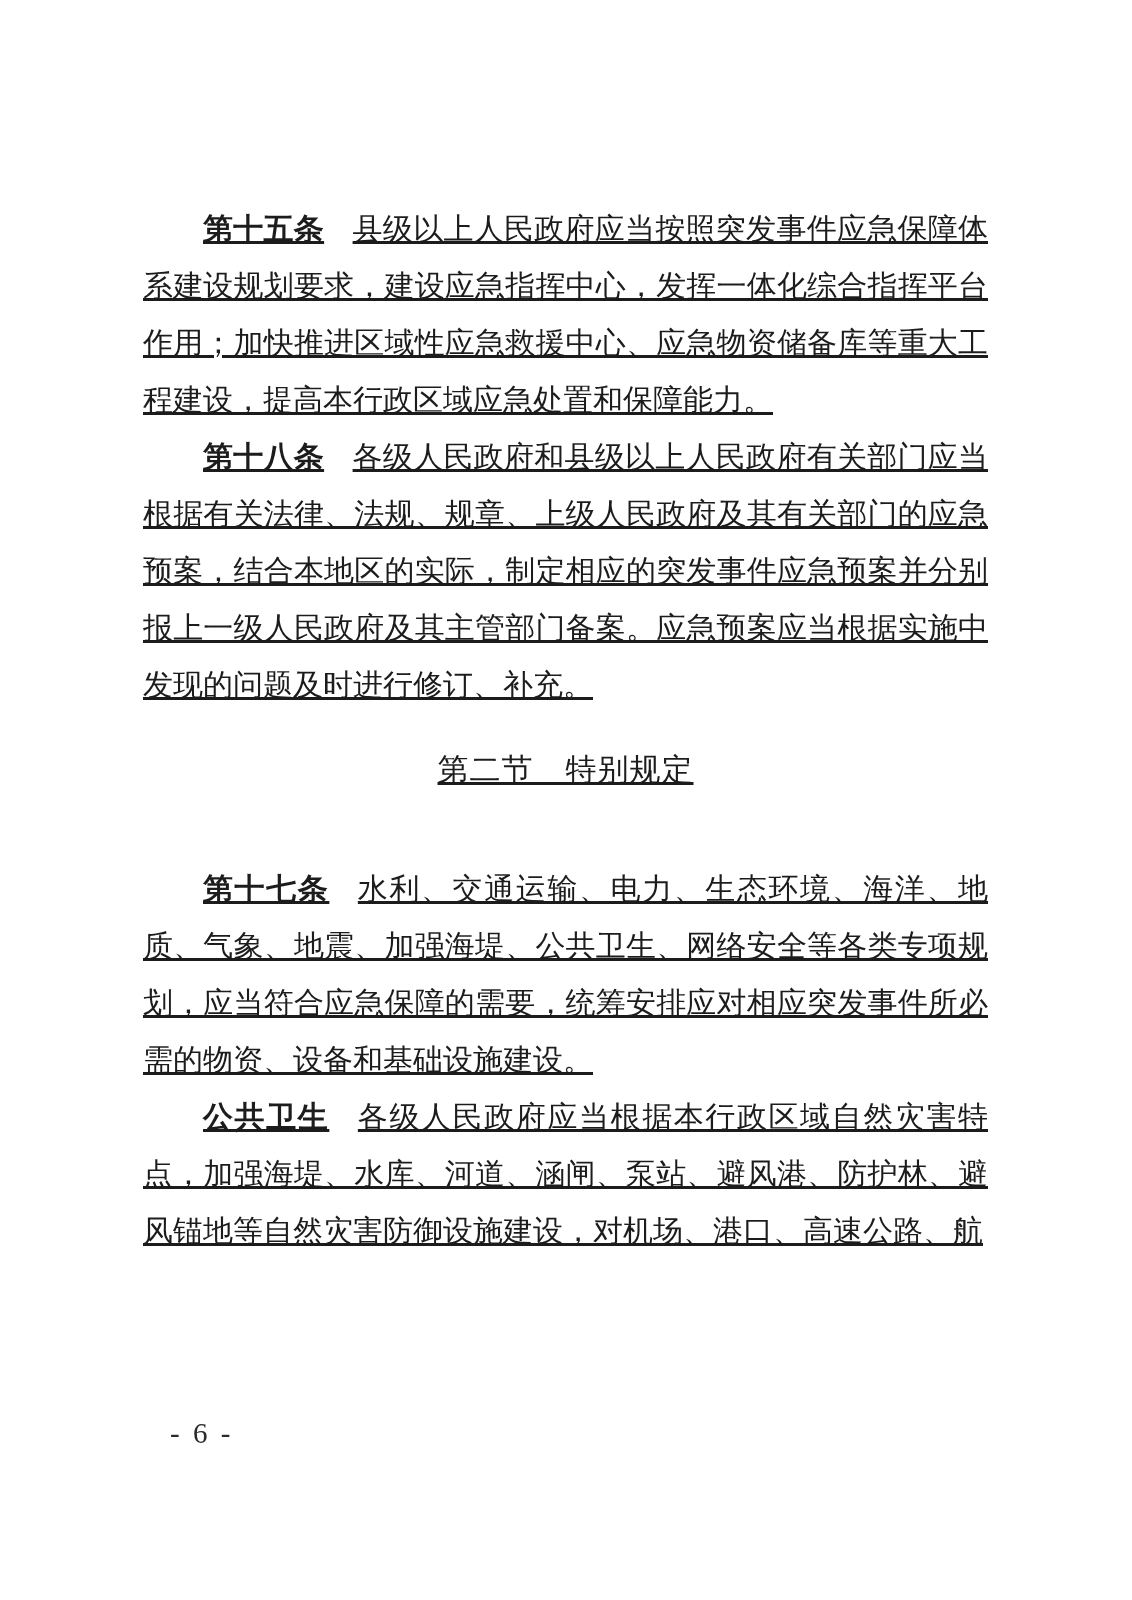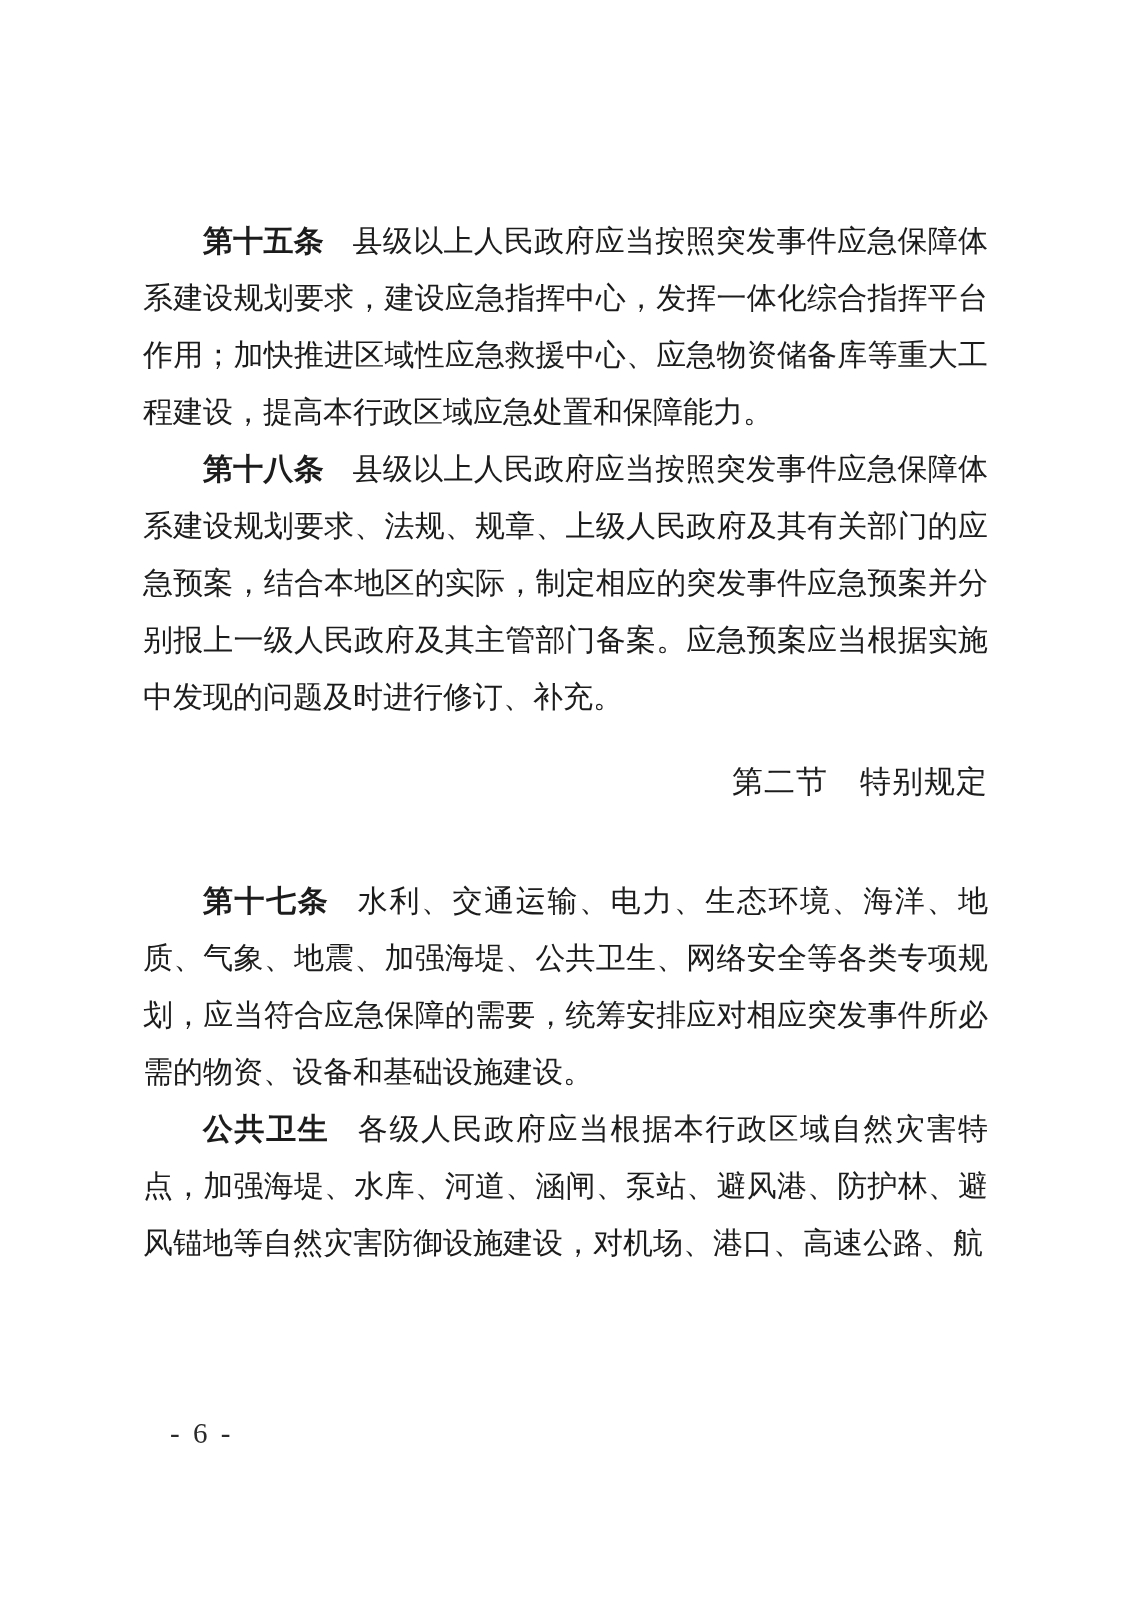--- a/index.html
+++ b/index.html
@@ -12,45 +12,46 @@
     width: 1132px;
     height: 1600px;
     background: #ffffff;
     overflow: hidden;
     font-family: "Liberation Serif", "DejaVu Serif", serif;
     color: #1c1c1c;
   }
   .body-text {
     position: absolute;
     left: 143px;
-    top: 212px;
+    top: 200px;
     width: 845px;
     font-size: 30px;
     line-height: 57px;
     text-align: justify;
     text-justify: inter-character;
+    text-decoration: underline;
   }
   .body-text p {
     margin: 0;
     text-indent: 2em;
   }
   .lead {
     font-weight: 700;
     font-family: "Liberation Sans", "DejaVu Sans", sans-serif;
     margin-right: 0.95em;
   }
   .lead:empty {
     display: none;
     margin: 0;
   }
   .section-heading {
     margin: 28px 0 62px 0;
     font-size: 31px;
     font-weight: 400;
-    text-align: right;
+    text-align: center;
     text-indent: 0;
     line-height: 57px;
     letter-spacing: 1px;
   }
   .page-number {
     position: absolute;
     left: 170px;
     top: 1417px;
     font-size: 29px;
     letter-spacing: 3px;
@@ -59,21 +60,21 @@
   }
 </style>
 </head>
 <body>
 
 <div class="page">
   <div class="body-text">
 
     <p><span class="lead">第十五条</span><span>县级以上人民政府应当按照突发事件应急保障体系建设规划要求，建设应急指挥中心，发挥一体化综合指挥平台作用；加快推进区域性应急救援中心、应急物资储备库等重大工程建设，提高本行政区域应急处置和保障能力。</span></p>
 
-    <p><span class="lead">第十八条</span><span>县级以上人民政府应当按照突发事件应急保障体系建设规划要求、法规、规章、上级人民政府及其有关部门的应急预案，结合本地区的实际，制定相应的突发事件应急预案并分别报上一级人民政府及其主管部门备案。应急预案应当根据实施中发现的问题及时进行修订、补充。</span></p>
+    <p><span class="lead">第十八条</span><span>各级人民政府和县级以上人民政府有关部门应当根据有关法律、法规、规章、上级人民政府及其有关部门的应急预案，结合本地区的实际，制定相应的突发事件应急预案并分别报上一级人民政府及其主管部门备案。应急预案应当根据实施中发现的问题及时进行修订、补充。</span></p>
 
 
     <h2 class="section-heading">第二节　特别规定</h2>
 
     <p><span class="lead">第十七条</span><span>水利、交通运输、电力、生态环境、海洋、地质、气象、地震、加强海堤、公共卫生、网络安全等各类专项规划，应当符合应急保障的需要，统筹安排应对相应突发事件所必需的物资、设备和基础设施建设。</span></p>
 
     <p><span class="lead">公共卫生</span><span>各级人民政府应当根据本行政区域自然灾害特点，加强海堤、水库、河道、涵闸、泵站、避风港、防护林、避风锚地等自然灾害防御设施建设，对机场、港口、高速公路、航</span></p>
 
   </div>
 

